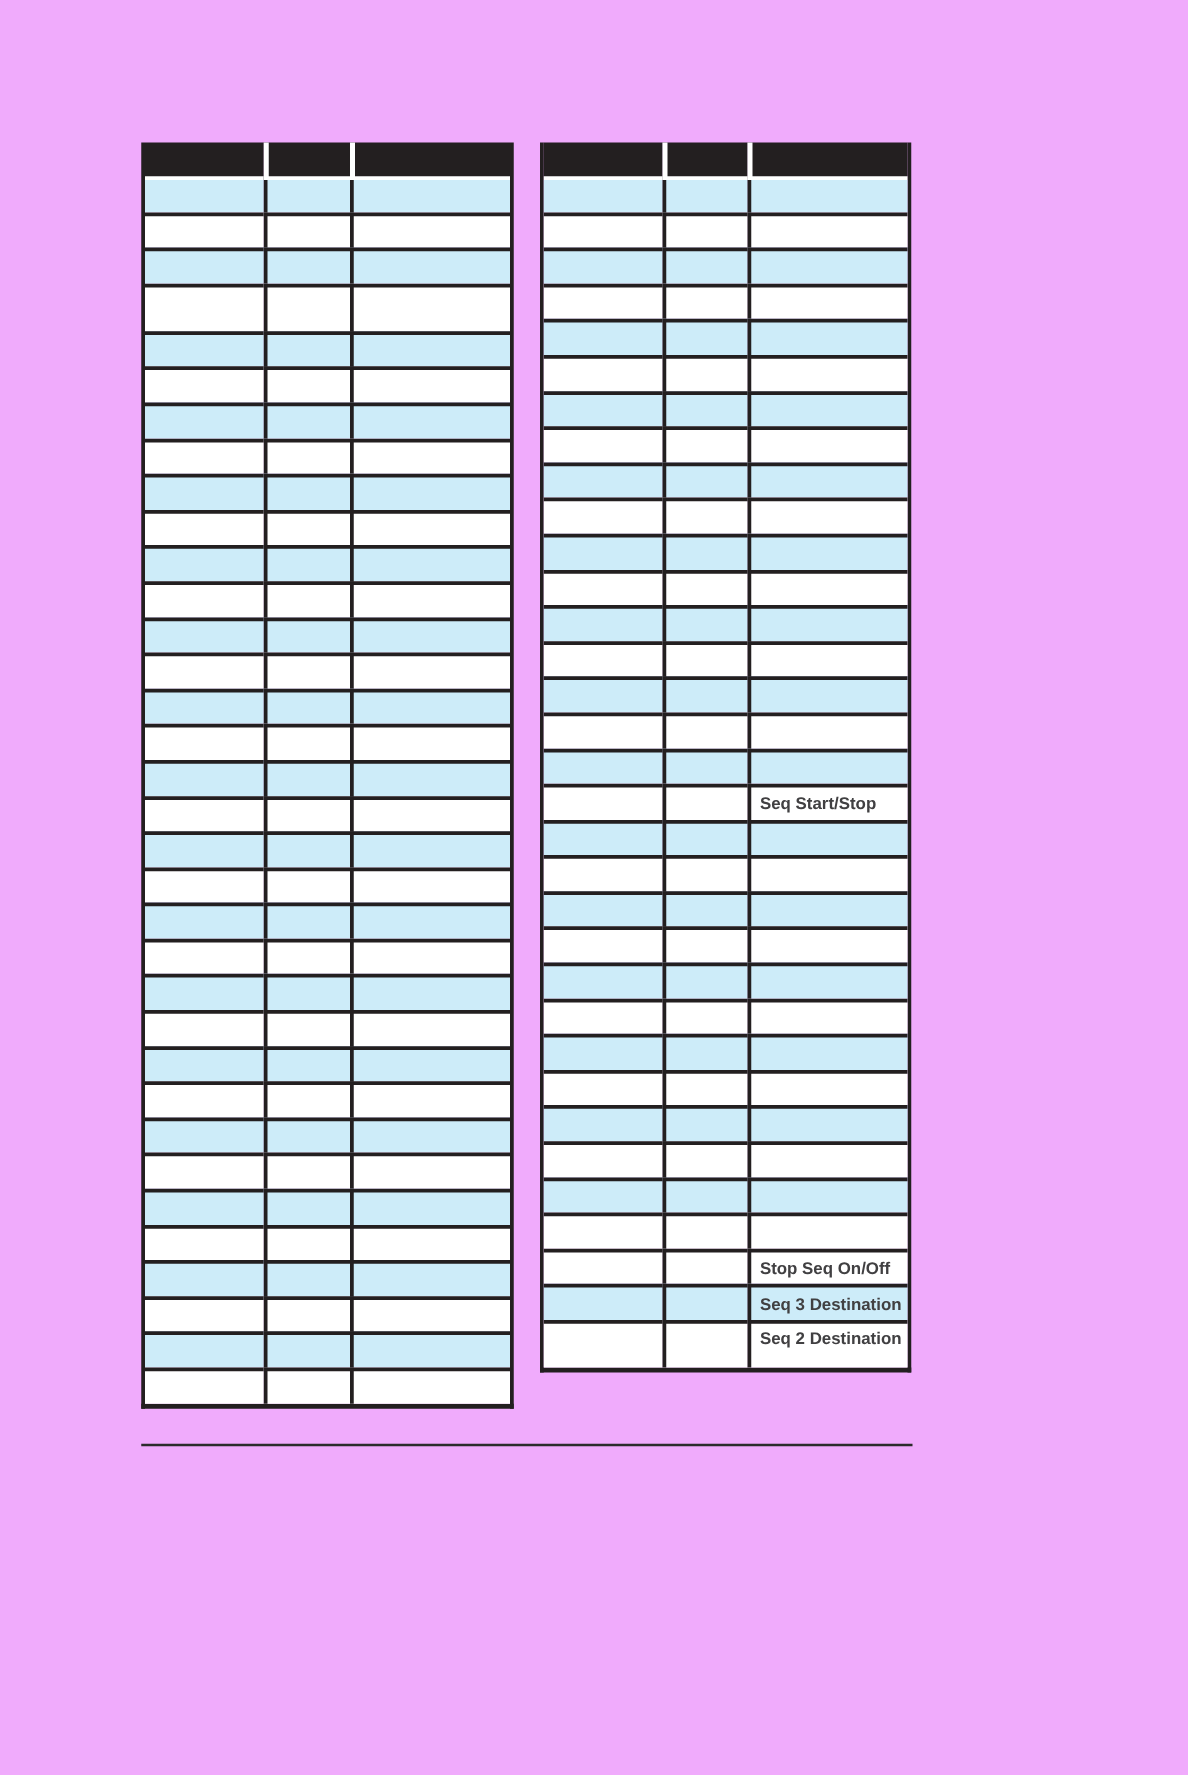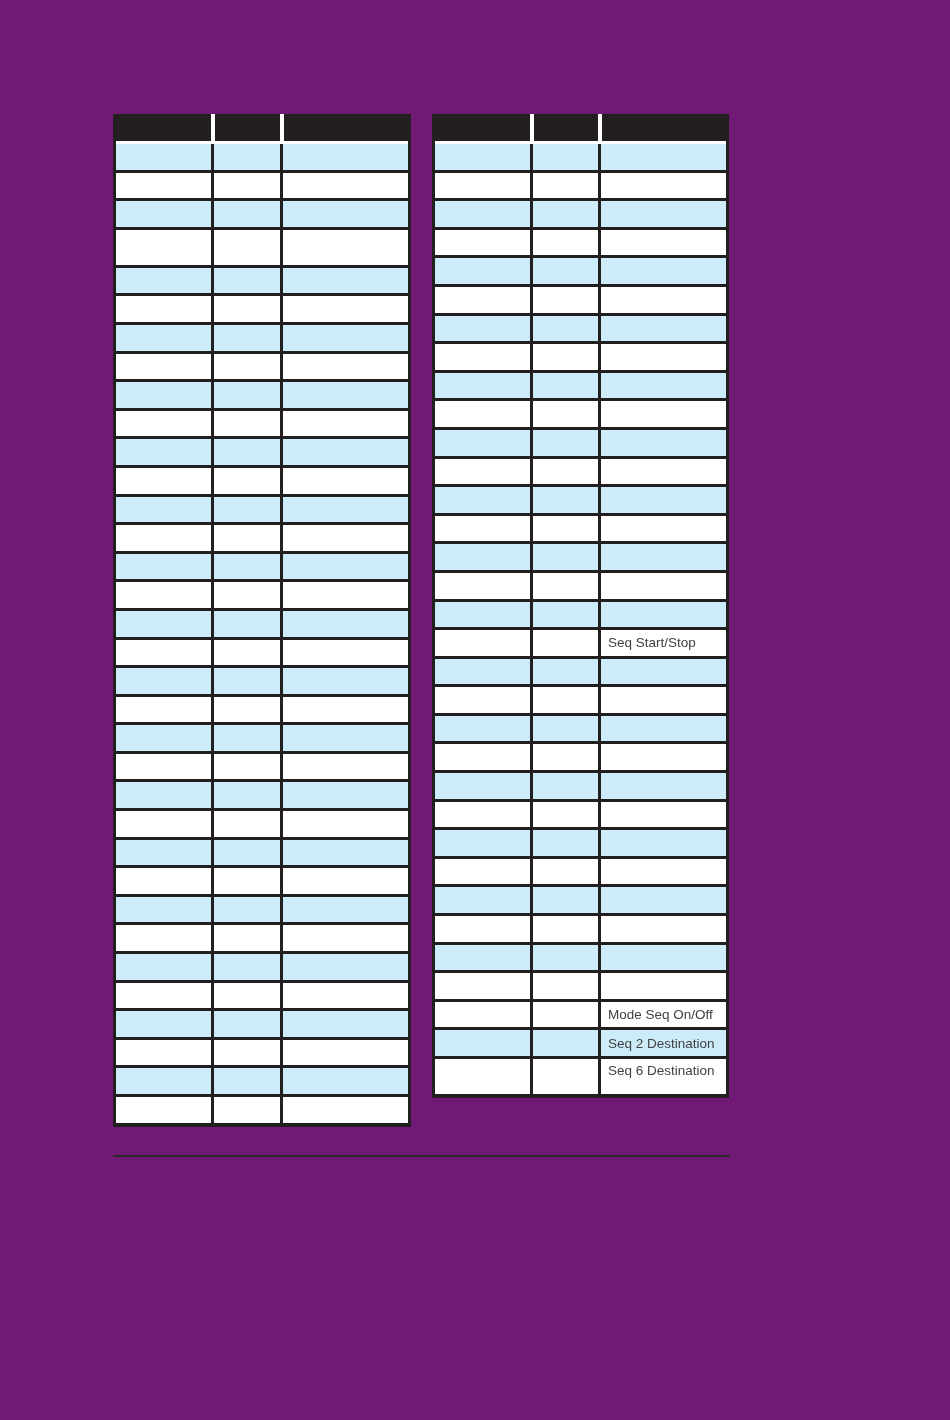--- a/index.html
+++ b/index.html
@@ -10,21 +10,22 @@
   body {
     width: 950px;
     height: 1420px;
     position: relative;
     font-family: "Liberation Sans", sans-serif;
     overflow: hidden;
   }
   .page {
     position: absolute;
     inset: 0;
-    background: #701a75;
+    background: #f0abfc;
+    font-weight: bold;
   }
   table.grid {
     position: absolute;
     top: 114px;
     border-collapse: separate;
     border-spacing: 0;
     table-layout: fixed;
     border-left: 3px solid #231f20;
     border-right: 3px solid #231f20;
     border-bottom: 4px solid #231f20;
@@ -426,30 +427,30 @@
           <td></td>
         </tr>
         <tr class="plain">
           <td></td>
           <td></td>
           <td></td>
         </tr>
         <tr class="plain">
           <td></td>
           <td></td>
-          <td>Mode Seq On/Off</td>
-        </tr>
-        <tr class="shaded">
+          <td>Stop Seq On/Off</td>
+        </tr>
+        <tr class="shaded">
+          <td></td>
+          <td></td>
+          <td>Seq 3 Destination</td>
+        </tr>
+        <tr class="plain tall">
           <td></td>
           <td></td>
           <td>Seq 2 Destination</td>
-        </tr>
-        <tr class="plain tall">
-          <td></td>
-          <td></td>
-          <td>Seq 6 Destination</td>
         </tr>
       </tbody>
   </table>
 
   <div class="divider"></div>
 
 </div>
 
 </body></html>

